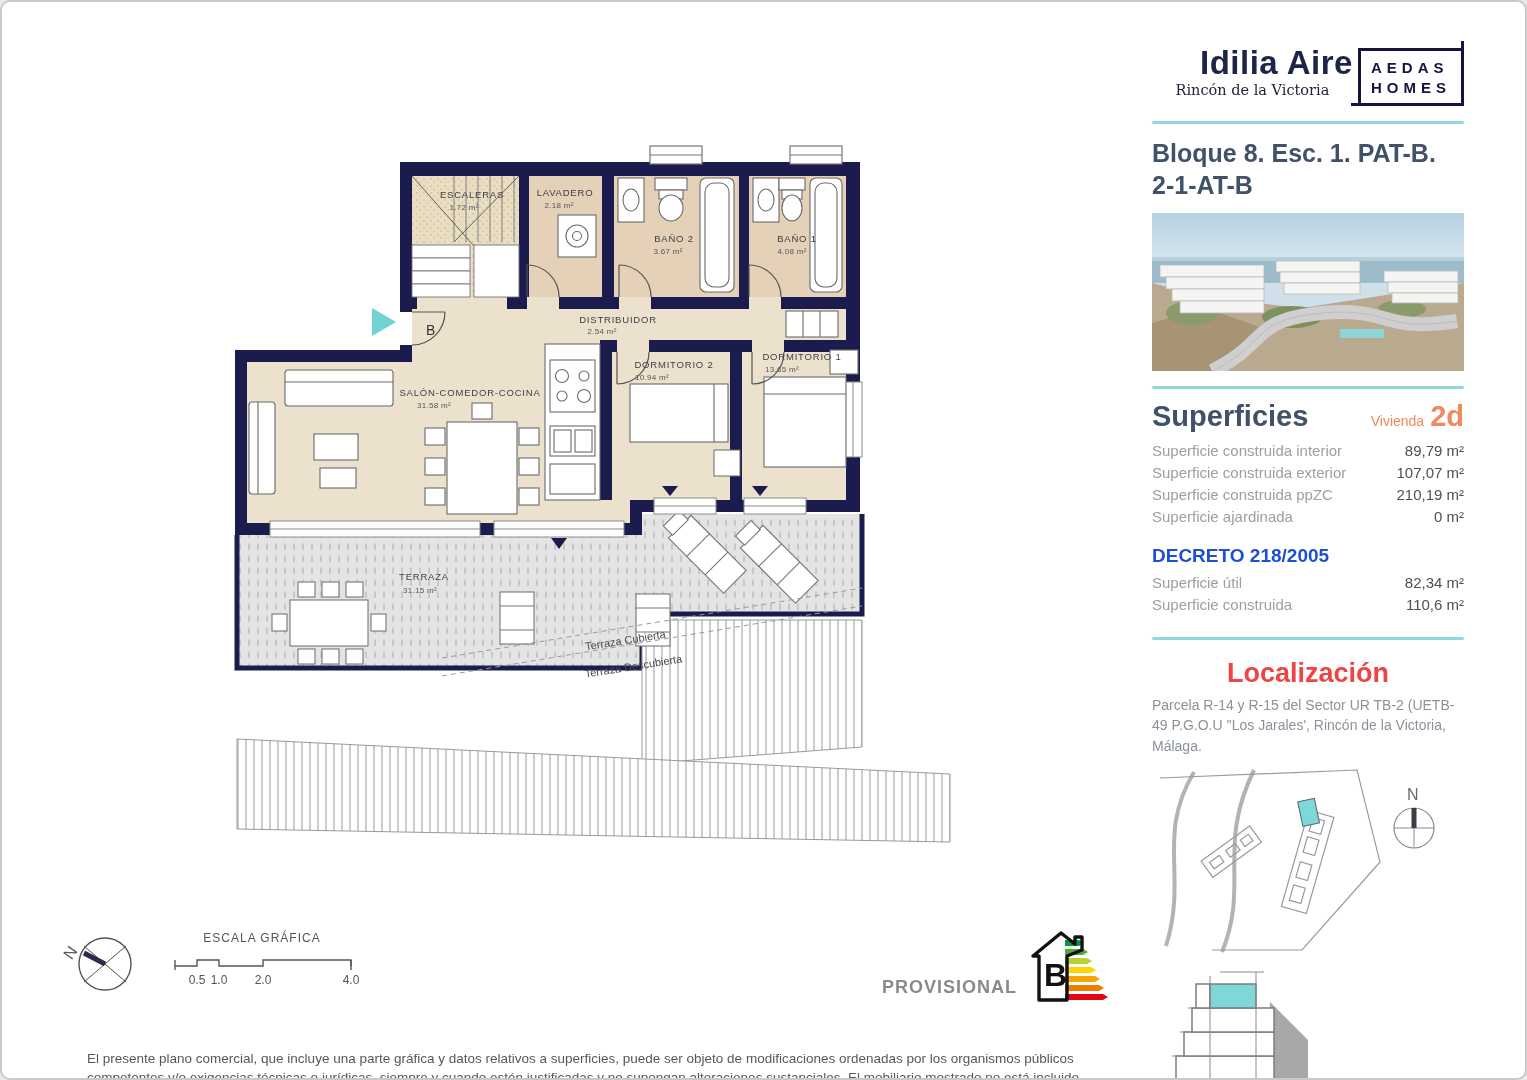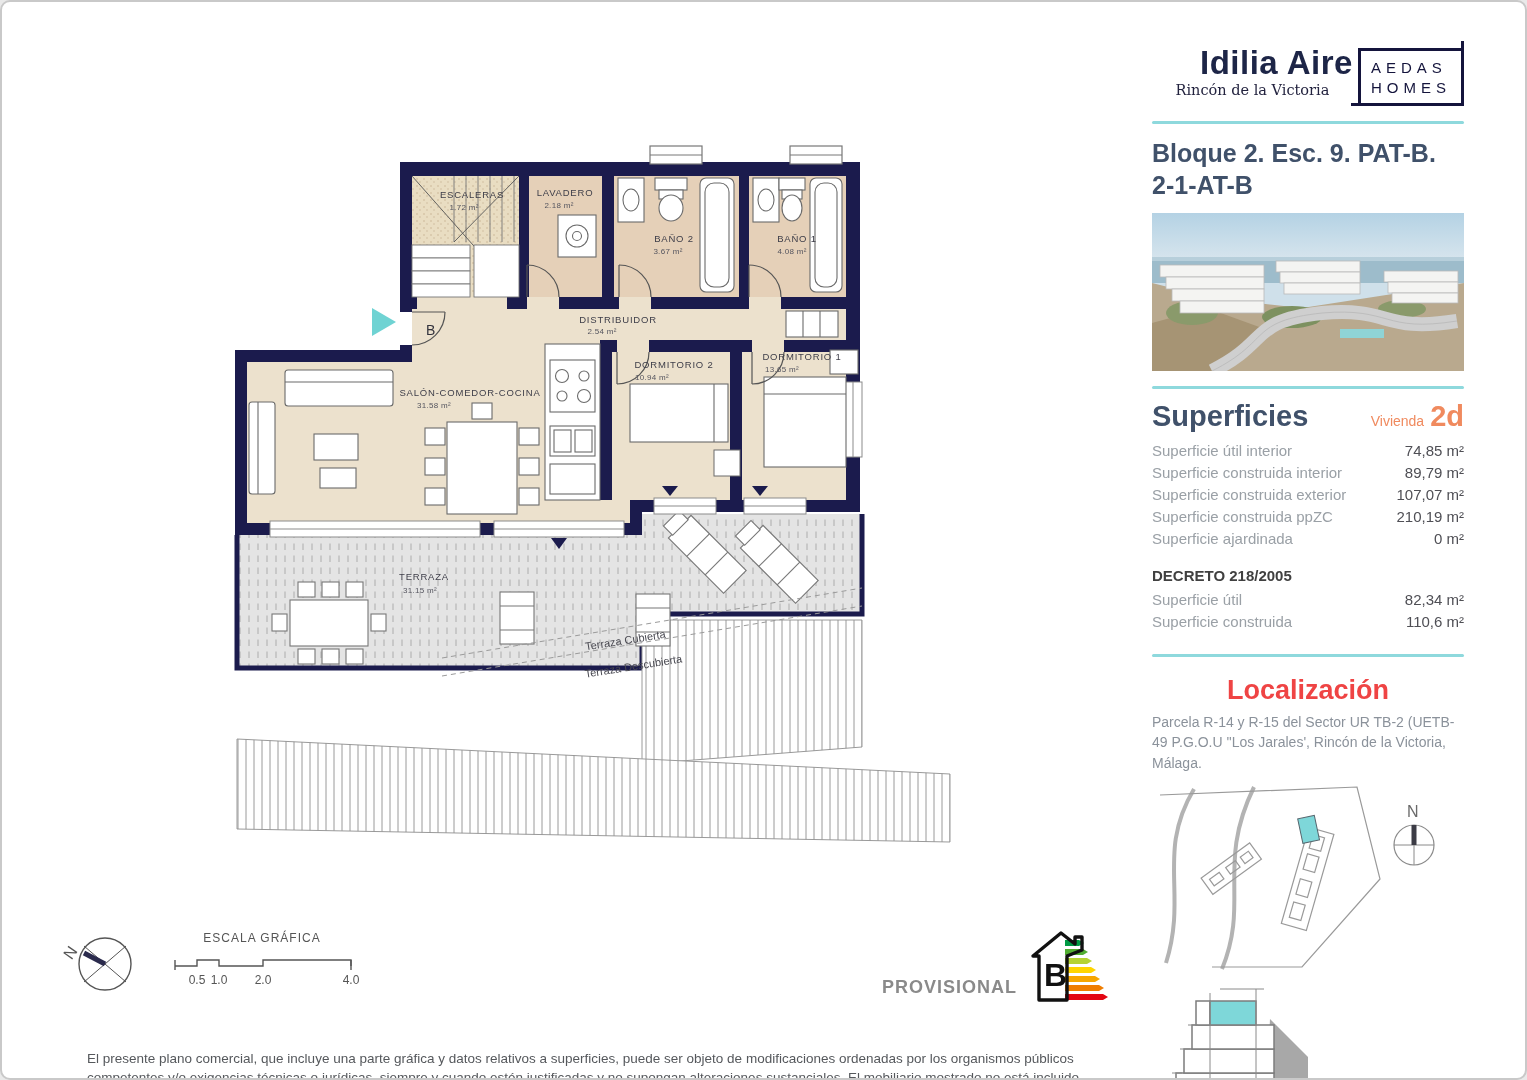--- a/index.html
+++ b/index.html
@@ -26,36 +26,36 @@
   }
 
   
   #sidebar{position:absolute;left:1150px;top:44px;width:312px;}
   .brand-row{display:flex;justify-content:space-between;align-items:flex-start;}
   .brand-col{text-align:center;}
   .brand-name{font-size:33px;font-weight:800;color:#1d2547;letter-spacing:.5px;line-height:1;margin-left:48px;}
   .brand-sub{font-family:"DejaVu Serif",serif;font-size:14.5px;color:#23233f;margin-top:3px;}
   .aedas-box{
     border:3px solid #14143c;padding:7px 10px 6px 10px;margin-top:2px;
-    color:#14143c;font-weight:normal;font-size:15px;letter-spacing:5px;line-height:1.3;
+    color:#14143c;font-weight:bold;font-size:15px;letter-spacing:5px;line-height:1.3;
     text-align:left;position:relative;
   }
   .aedas-box::before{content:"";position:absolute;right:-3px;top:-10px;width:3px;height:10px;background:#14143c;}
   .aedas-box::after{content:"";position:absolute;left:-10px;bottom:-3px;width:10px;height:3px;background:#14143c;}
   .divider{height:3px;background:#8ed9dd;margin:15px 0 13px 0;border-radius:2px;}
   .unit-title{font-size:25px;font-weight:bold;color:#40516a;line-height:1.28;margin:2px 0 12px 0;}
   .photo-frame{width:100%;height:158px;overflow:hidden;background:#cfe0ea;}
   .sec-head-row{display:flex;align-items:flex-end;justify-content:space-between;margin-bottom:8px;}
   .sec-title{font-size:29px;font-weight:bold;color:#40516a;line-height:1;}
   .viv-label{font-size:14px;color:#f08a5e;margin-right:6px;}
   .viv-code{font-size:29px;font-weight:bold;color:#f08a5e;line-height:1;}
   .srow{display:flex;justify-content:space-between;font-size:15px;padding:2.5px 0;}
   .srow .lbl{color:#9aa0a6;}
   .srow .val{color:#4f4f55;}
-  .decreto-title{font-size:15px;font-weight:bold;color:#404040;margin:18px 0 4px 0;}
+  .decreto-title{font-size:19px;font-weight:bold;color:#1d4ed8;margin:18px 0 4px 0;}
   .loc-title{font-size:27px;font-weight:bold;color:#ef4444;margin:18px 0 6px 0;text-align:center;}
   .loc-text{font-size:14px;color:#8b929b;line-height:1.45;}
   .map-wrap{margin-top:10px;}
   .section-row{display:flex;align-items:flex-end;justify-content:space-between;margin-top:6px;}
 </style>
 </head>
 <body>
 
 <div id="page">
 
@@ -344,21 +344,21 @@
       </div>
       <div class="aedas-box">
         <div>AEDAS</div>
         <div>HOMES</div>
       </div>
     </div>
 
     <div class="divider"></div>
 
     <div class="unit-title">
-      <div>Bloque 2. Esc. 9. PAT-B.</div>
+      <div>Bloque 8. Esc. 1. PAT-B.</div>
       <div>2-1-AT-B</div>
     </div>
 
     <div class="photo-frame">
       <svg width="312" height="158" viewBox="0 0 312 158">
         <defs>
           <linearGradient id="sky" x1="0" y1="0" x2="0" y2="1">
             <stop offset="0" stop-color="#b4d2e4"></stop>
               <stop offset="1" stop-color="#e8eef2"></stop>
           </linearGradient>
@@ -393,24 +393,20 @@
 
     <div class="sec-head-row">
       <span class="sec-title">Superficies</span>
       <span>
         <span class="viv-label">Vivienda</span><span class="viv-code">2d</span>
       </span>
     </div>
 
     <div>
       <div class="srow">
-        <span class="lbl">Superficie útil interior</span>
-        <span class="val">74,85 m²</span>
-      </div>
-      <div class="srow">
         <span class="lbl">Superficie construida interior</span>
         <span class="val">89,79 m²</span>
       </div>
       <div class="srow">
         <span class="lbl">Superficie construida exterior</span>
         <span class="val">107,07 m²</span>
       </div>
       <div class="srow">
         <span class="lbl">Superficie construida ppZC</span>
         <span class="val">210,19 m²</span>

